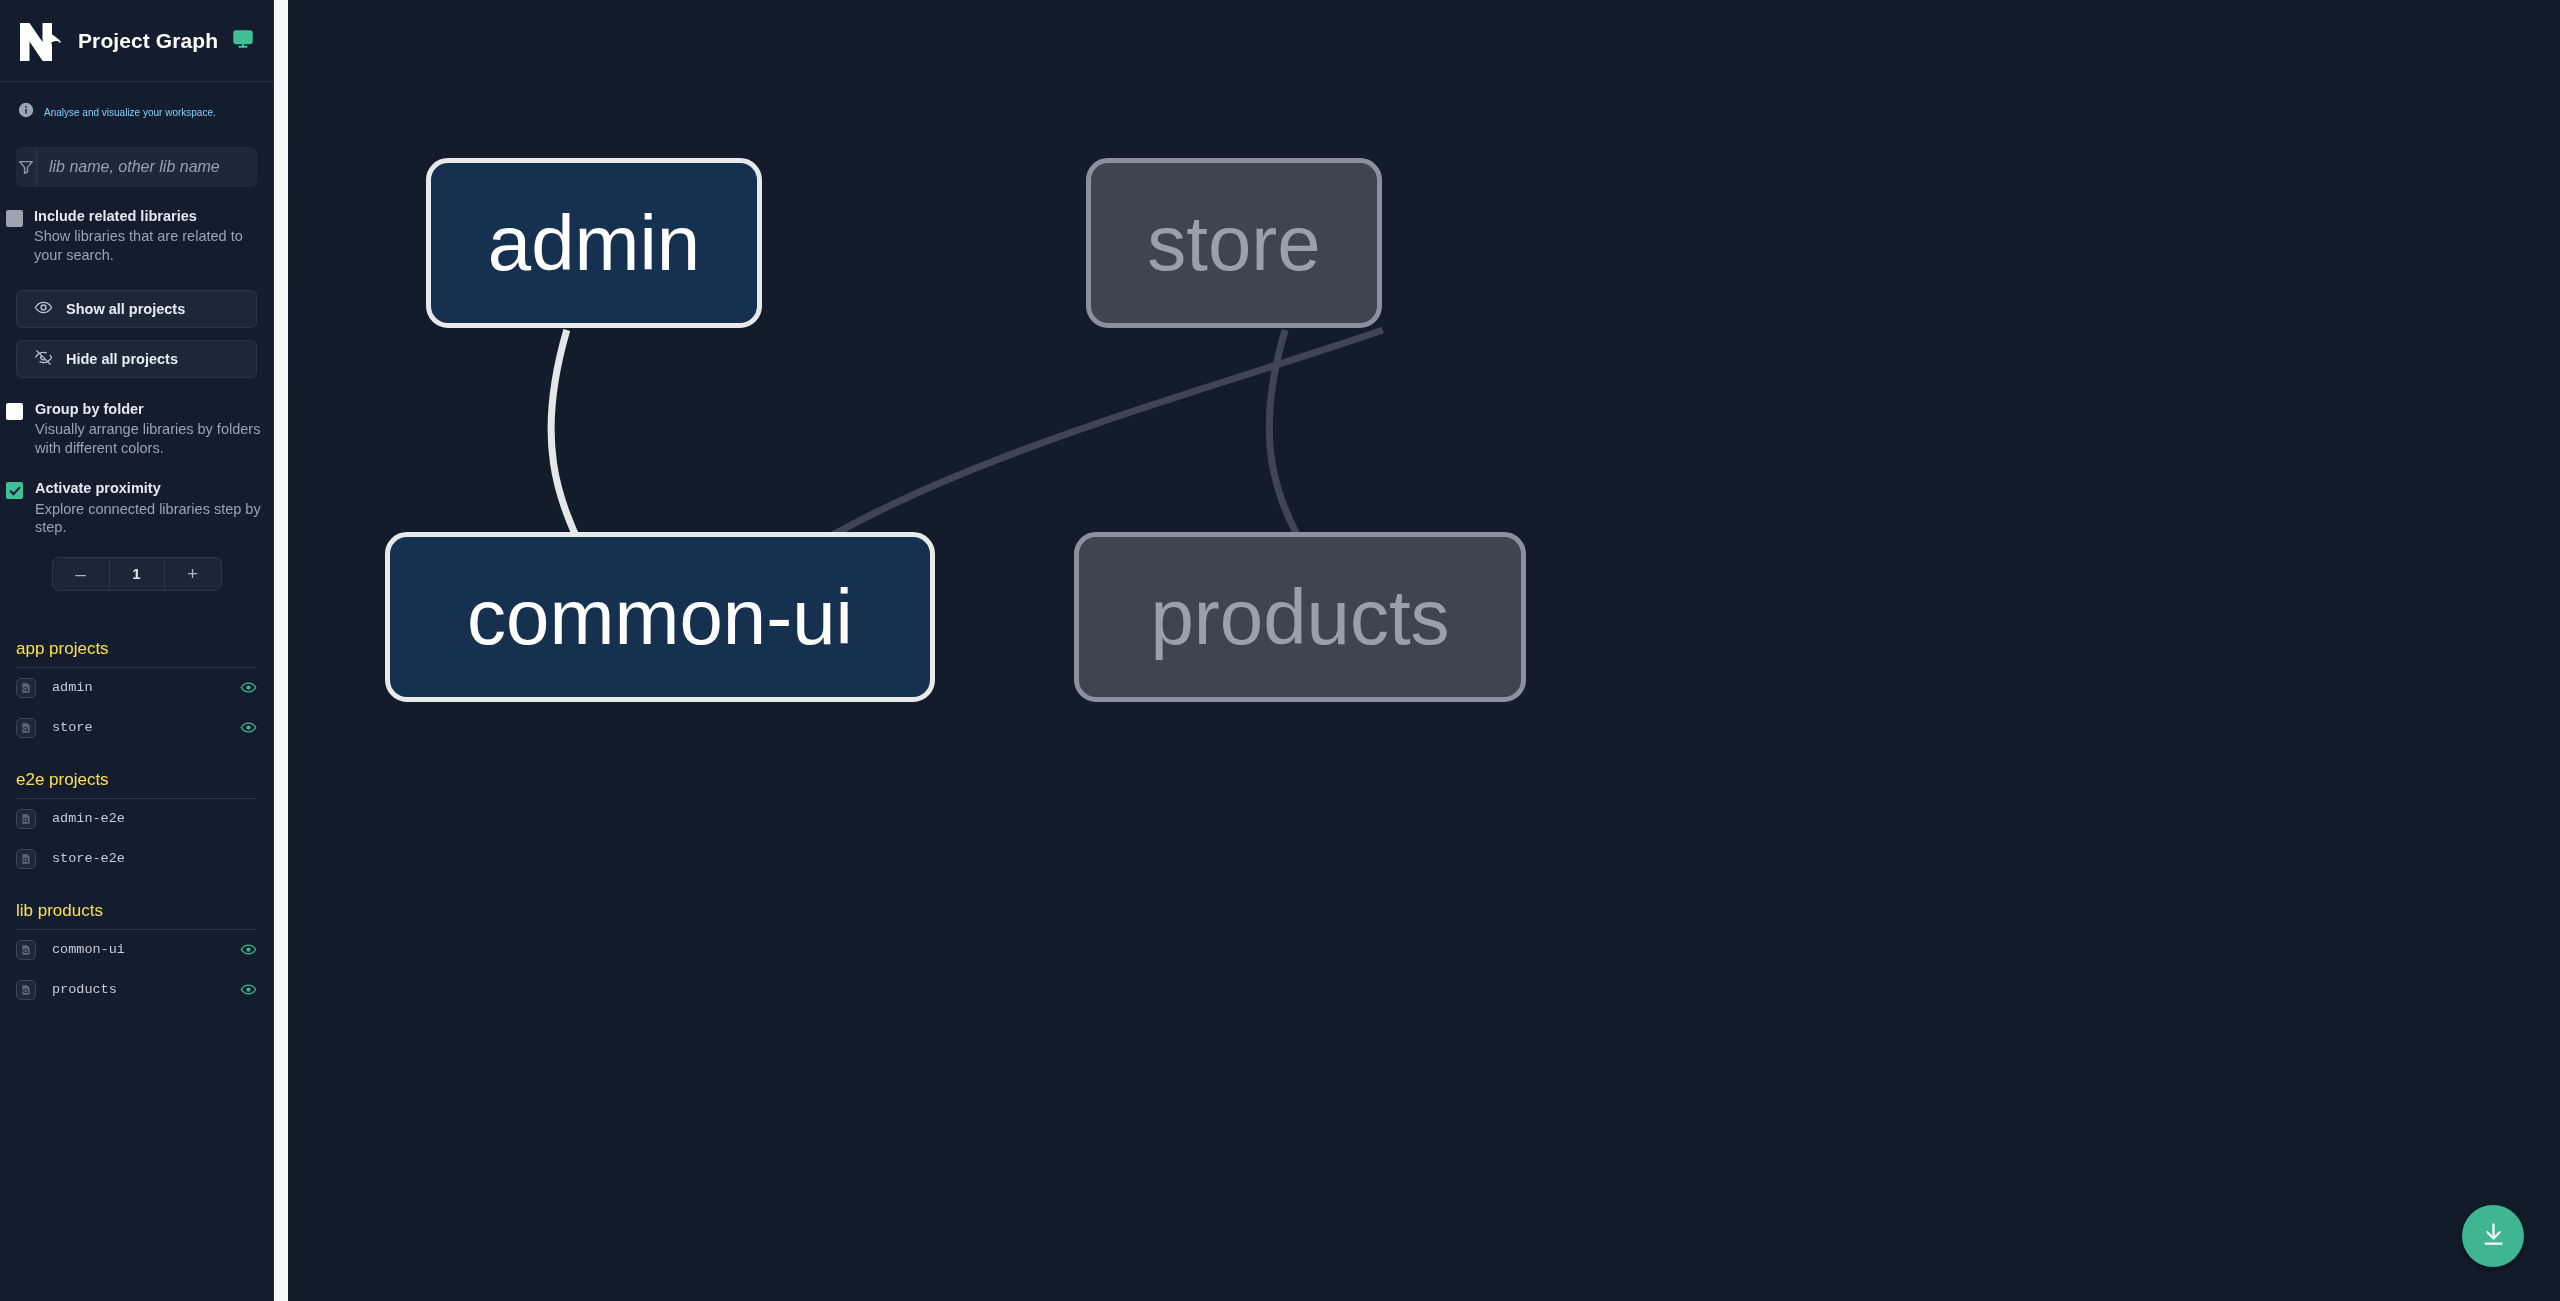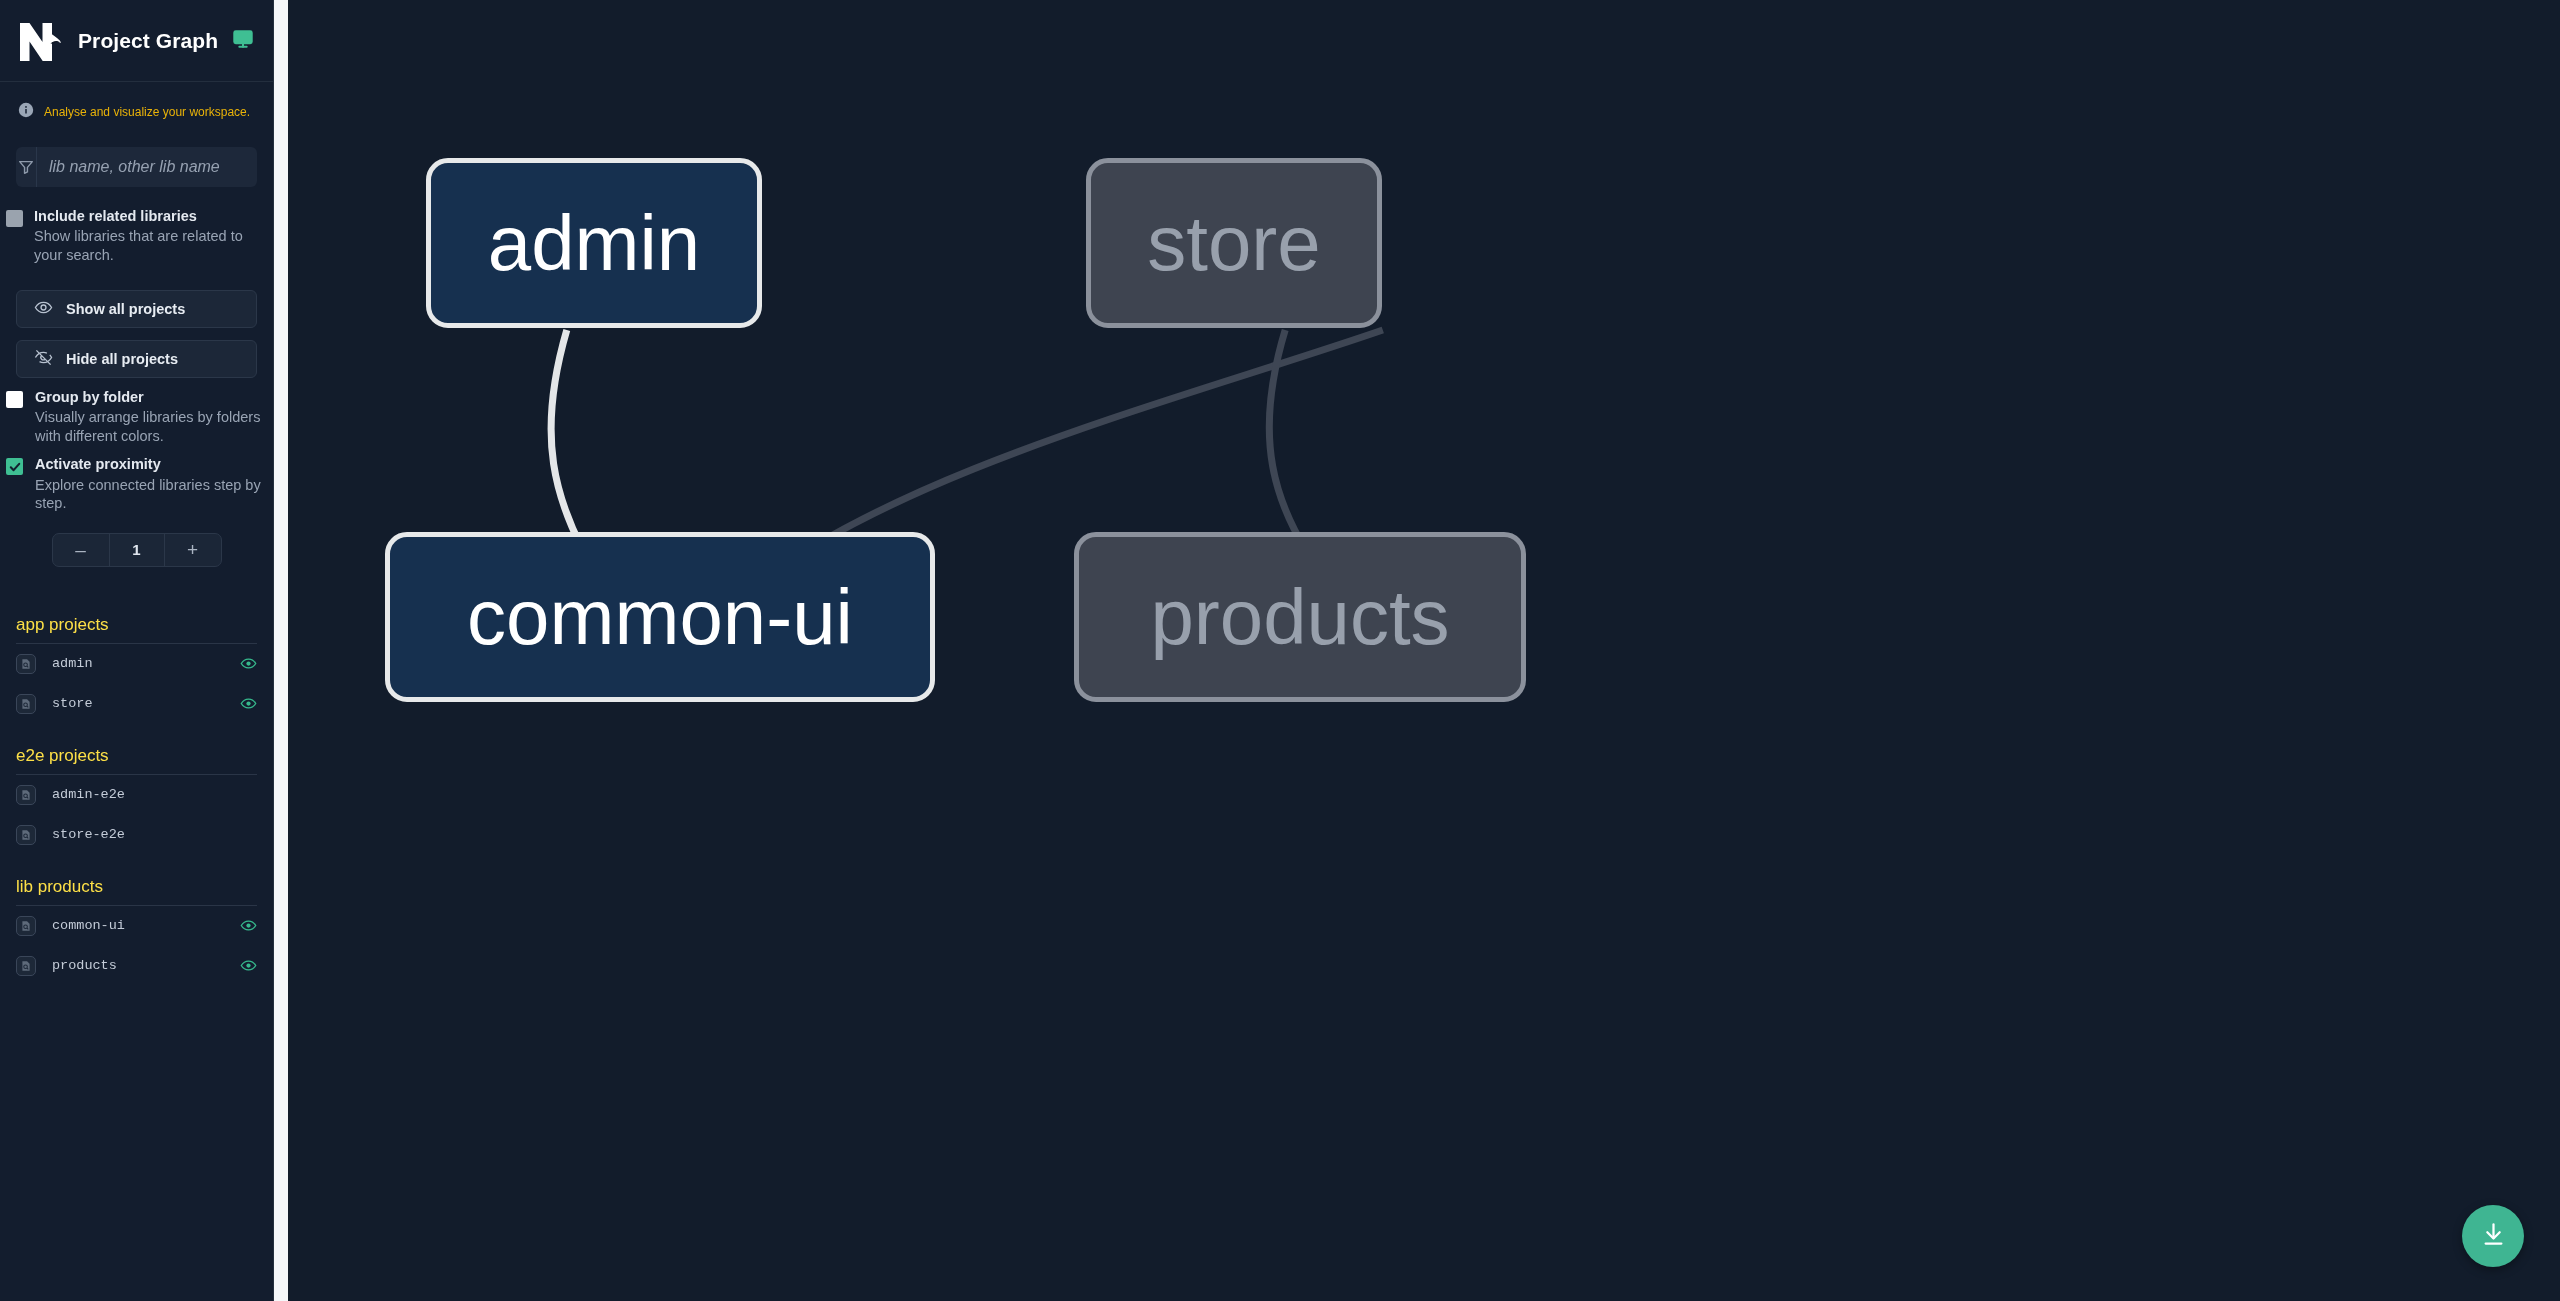--- a/index.html
+++ b/index.html
@@ -32,21 +32,21 @@
     color: #ffffff; font-size: 21px; font-weight: 700; letter-spacing: .1px;
     white-space: nowrap;
   }
   .monitor-icon { width: 22px; height: 22px; flex: 0 0 22px; color: #3fbf93; }
 
   .tagline-row {
     display: flex; align-items: center; gap: 10px;
     padding: 20px 18px 0 18px;
   }
   .info-icon { width: 16px; height: 16px; flex:0 0 16px; color:#9aa6b6; }
-  .tagline { color: #eab308; font-size: 12px; }
+  .tagline { color: #7dd3fc; font-size: 10px; }
 
   .search-wrap {
     margin: 25px 16px 0 16px;
     height: 40px;
     background: #1d283a;
     border-radius: 6px;
     display: flex; align-items: center;
     overflow: hidden;
   }
   .search-icon-box {
@@ -61,21 +61,21 @@
     padding-left: 12px;
     font-style: italic;
   }
   .search-input::placeholder { color: #96a1b1; }
 
   .checkrow {
     display: flex; gap: 11px;
     padding: 0 6px;
     margin-top: 20px;
   }
-  .checkrow.second { margin-top: 10px; gap: 12px; }
+  .checkrow.second { margin-top: 22px; gap: 12px; }
   .cbox {
     width: 17px; height: 17px; flex: 0 0 17px;
     border-radius: 2px; margin-top: 3px;
     display: flex; align-items: center; justify-content: center;
   }
   .cbox.gray { background: #9aa3ae; }
   .cbox.white { background: #ffffff; }
   .cbox.green { background: #3fbf93; }
   .cbox svg { width: 14px; height: 14px; color: #13202e; }
   .ck-text { min-width: 0; }

